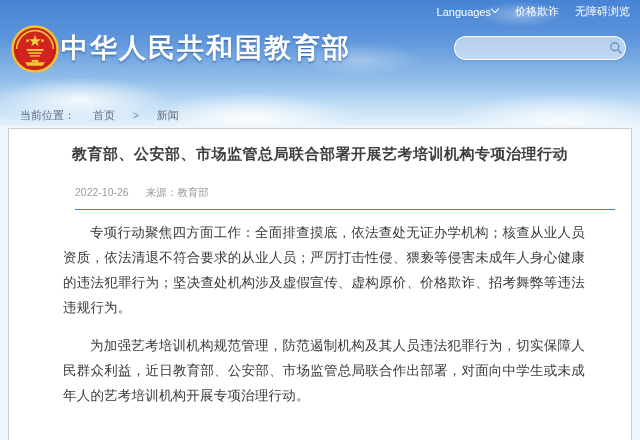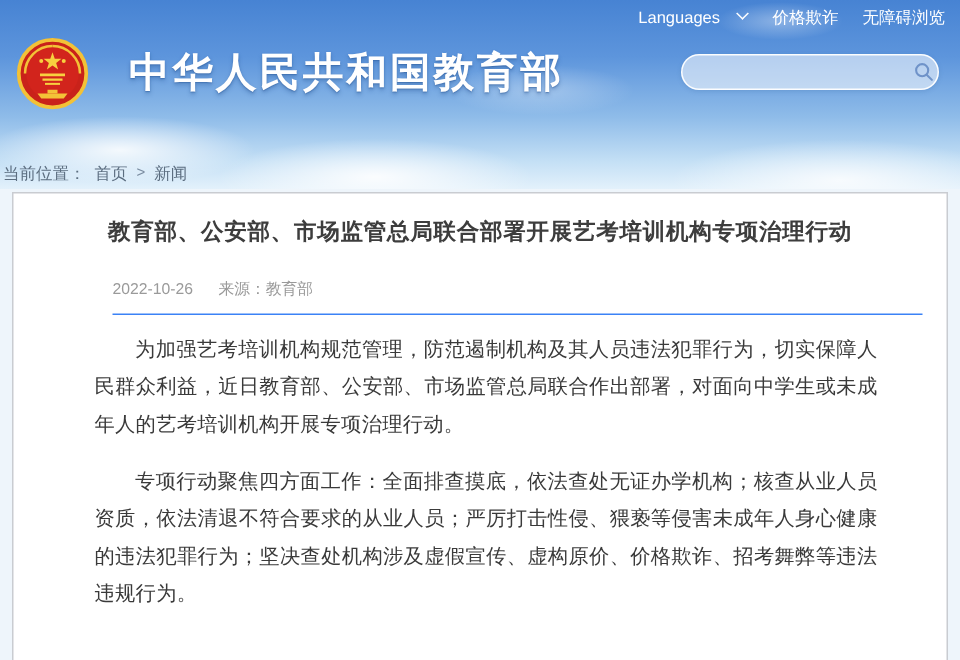--- a/index.html
+++ b/index.html
@@ -15,29 +15,29 @@
       radial-gradient(120px 30px at 80px 100px, rgba(255,255,255,.85), rgba(255,255,255,0) 75%),
       radial-gradient(140px 34px at 250px 118px, rgba(255,255,255,.9), rgba(255,255,255,0) 75%),
       radial-gradient(150px 36px at 560px 120px, rgba(255,255,255,.8), rgba(255,255,255,0) 75%),
       linear-gradient(180deg,#4783d3 0%, #5d95dc 30%, #8fbce9 62%, #c3dff5 85%, #e3f1fb 100%);
   }
 
   .topbar {
     position:absolute; top:4px; right:10px; display:flex; align-items:center; gap:16px;
     color:#ffffff; font-size:11px;
   }
-  .topbar .item { display:flex; gap:11px; cursor:pointer; white-space:nowrap; }
+  .topbar .item { display:flex; gap:0; cursor:pointer; white-space:nowrap; }
   .chev { width:8px; height:8px; display:inline-block; position:relative; top:-1px; }
   .chev::after { content:""; position:absolute; left:1px; top:1px; width:5px; height:5px;
     border-right:1px solid #fff; border-bottom:1px solid #fff; transform:rotate(45deg); }
 
   
   .logo-row { position:absolute; left:10px; top:24px; display:flex; align-items:center; }
   .emblem { width:50px; height:50px; flex:0 0 50px; }
-  .brand { margin-left:26px; }
+  .brand { margin-left:1px; }
   .brand-cn {
     font-size:27px; font-weight:bold; color:#ffffff; letter-spacing:2px; line-height:1.1;
     text-shadow:0 1px 1px rgba(40,85,150,.55), 0 2px 3px rgba(40,85,150,.35);
   }
   .brand-en {
     margin-top:4px; font-size:10px; color:#f2f8ff; letter-spacing:.4px;
     text-shadow:0 1px 1px rgba(40,85,150,.5);
   }
 
   
@@ -47,22 +47,22 @@
     border-radius:12px; display:flex; align-items:center; padding:0 8px 0 12px;
     box-shadow:0 1px 3px rgba(60,110,170,.25);
   }
   .search input {
     flex:1; border:none; outline:none; background:transparent; font-size:11px; color:#33527a;
   }
   .search-icon { width:14px; height:14px; flex:0 0 14px; cursor:pointer; }
 
   
   .breadcrumb {
-    position:absolute; left:2px; top:108px; font-size:11px; color:#5c6e80;
-    display:flex; align-items:center; gap:6px;
+    position:absolute; left:20px; top:108px; font-size:11px; color:#5c6e80;
+    display:flex; align-items:center; gap:18px;
   }
   .breadcrumb a { color:#5c6e80; text-decoration:none; cursor:pointer; }
   .crumb-sep { font-size:10px; color:#7a8ca0; }
 
   
   .card {
     position:absolute; left:8px; top:128px; width:624px; height:330px;
     background:#ffffff; border:1px solid #c9ccd1; border-bottom:none;
   }
   .article-title {
@@ -135,17 +135,17 @@
   </div>
 </div>
 
 <div class="card">
   <div class="article-title">教育部、公安部、市场监管总局联合部署开展艺考培训机构专项治理行动</div>
   <div class="meta">
     <span class="date">2022-10-26</span>
     <span>来源：教育部</span>
   </div>
   <div class="body-text">
+    <p>专项行动聚焦四方面工作：全面排查摸底，依法查处无证办学机构；核查从业人员资质，依法清退不符合要求的从业人员；严厉打击性侵、猥亵等侵害未成年人身心健康的违法犯罪行为；坚决查处机构涉及虚假宣传、虚构原价、价格欺诈、招考舞弊等违法违规行为。</p>
     <p>为加强艺考培训机构规范管理，防范遏制机构及其人员违法犯罪行为，切实保障人民群众利益，近日教育部、公安部、市场监管总局联合作出部署，对面向中学生或未成年人的艺考培训机构开展专项治理行动。</p>
-    <p>专项行动聚焦四方面工作：全面排查摸底，依法查处无证办学机构；核查从业人员资质，依法清退不符合要求的从业人员；严厉打击性侵、猥亵等侵害未成年人身心健康的违法犯罪行为；坚决查处机构涉及虚假宣传、虚构原价、价格欺诈、招考舞弊等违法违规行为。</p>
 
   </div>
 </div>
 
 </body></html>

